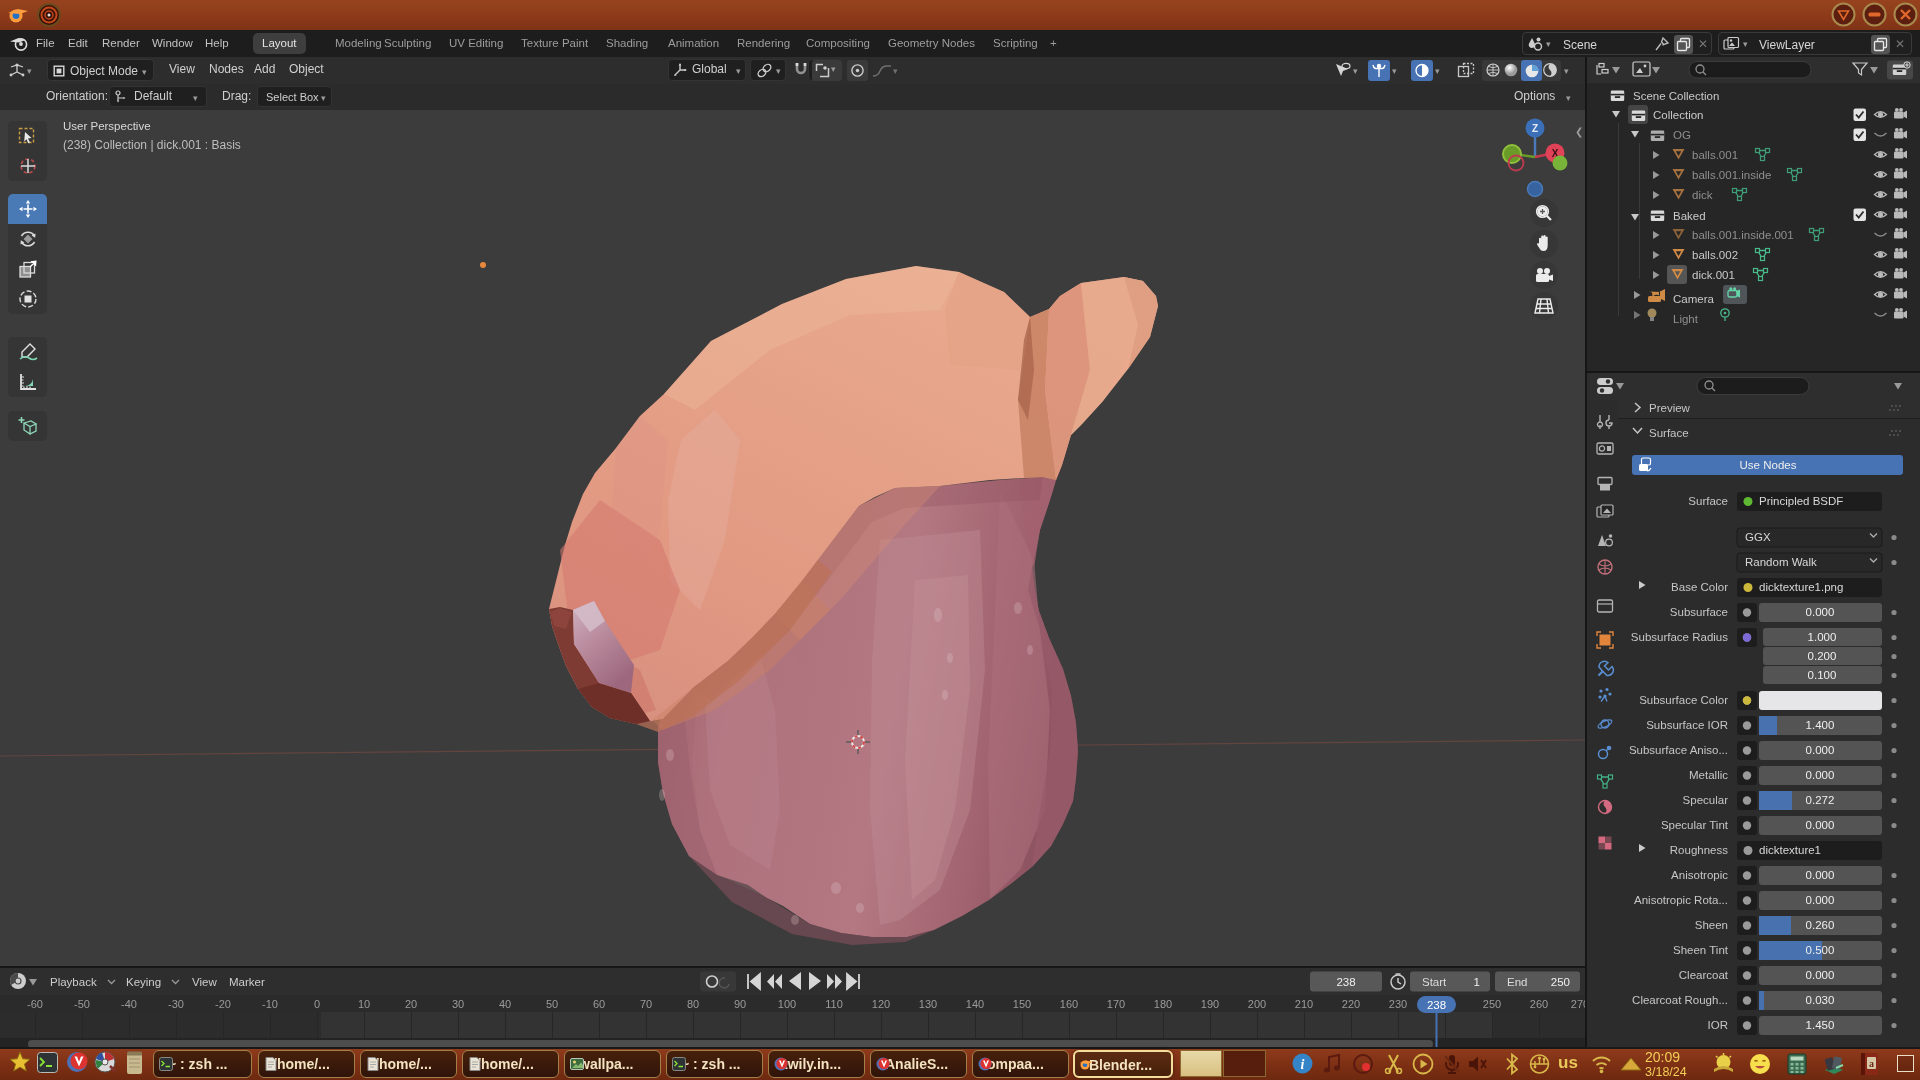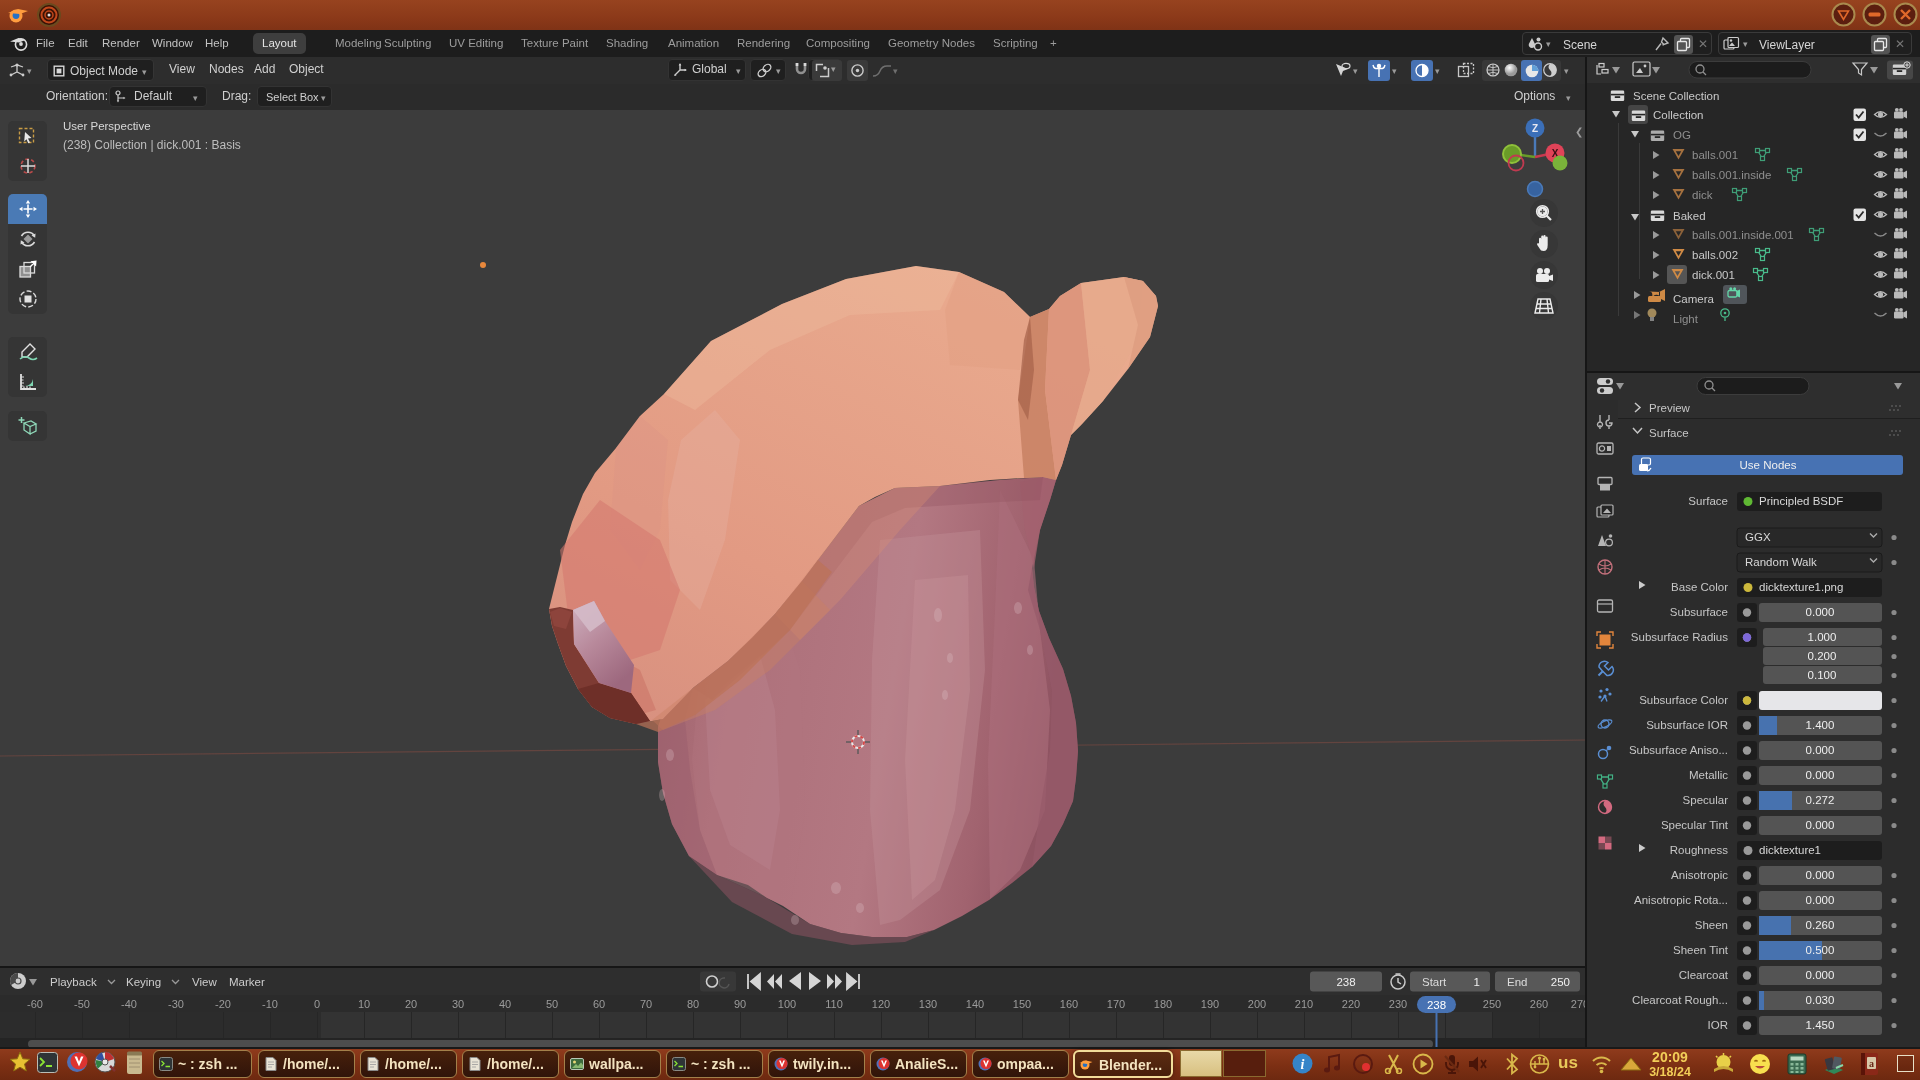--- a/index.html
+++ b/index.html
@@ -26,21 +26,21 @@
 #outliner{position:absolute;left:1587px;top:57px;width:333px;height:315px;background:#262626;font-size:13px;color:#c7c7c7;overflow:hidden}
 
 #props{position:absolute;left:1587px;top:373px;width:333px;height:677px;background:#2c2c2c;font-size:13px;color:#c7c7c7;overflow:hidden}
 
 #timeline{position:absolute;left:0;top:968px;width:1586px;height:82px;background:#2b2b2b;font-size:13px;color:#cccccc}
 
 #taskbar{position:absolute;left:0;top:1047px;width:1920px;height:33px;
 background:linear-gradient(#8f3b1c,#7c2f13 55%,#6d2910);border-top:2px solid #191919}
 .tbtn{position:absolute;top:1px;height:28px;border:1px solid #a3804a;border-radius:6px;
 background:linear-gradient(#47200b,#30140a);color:#f3e3c0;font-size:14px;font-weight:bold;
-line-height:26px;padding-left:24px;overflow:hidden;white-space:nowrap}
+line-height:26px;padding-left:14px;overflow:hidden;white-space:nowrap}
 .tbtn .ic{position:absolute;left:5px;top:6px;width:14px;height:14px}
 .sep{position:absolute;background:#161616}
 .caret{color:#9a9a9a;font-size:9px}
 .toolbtn{position:absolute;left:8px;width:39px;height:30px;background:#353535}
 </style></head>
 <body>
 <div id="stage">
 
 <div id="titlebar">
   <svg class="abs" style="left:6px;top:3px" width="24" height="24" viewBox="0 0 24 24">
@@ -1114,21 +1114,21 @@
         <rect x="15.8" y="4" width="2.4" height="2.4" fill="#d9b84a"></rect>
   </svg>
   <div class="abs" style="left:1558px;top:4px;color:#e8c95a;font-size:17px;font-weight:bold">us</div>
   <svg class="abs" style="left:1590px;top:4px" width="23" height="22" viewBox="0 0 23 22">
     <path d="M3 8 A12 12 0 0 1 20 8 M6.5 12 A8 8 0 0 1 16.5 12 M9.5 15.5 A4.5 4.5 0 0 1 13.5 15.5" fill="none" stroke="#d9b84a" stroke-width="2"></path>
     <circle cx="11.5" cy="18.5" r="1.8" fill="#d9b84a"></circle>
   </svg>
   <svg class="abs" style="left:1620px;top:8px" width="22" height="15" viewBox="0 0 22 15">
     <path d="M11 1 L21 13 L1 13 Z" fill="#d9a83a" stroke="#8a6a10"></path>
   </svg>
-  <div class="abs" style="left:1645px;top:1px;width:50px;text-align:center;color:#f2ce58;font-size:14px;font-weight:bold;line-height:14px">20:09<br><span style="font-size:12.5px">3/18/24</span></div>
+  <div class="abs" style="left:1645px;top:1px;width:50px;color:#f2ce58;font-size:14px;font-weight:normal;line-height:14px">20:09<br><span style="font-size:12.5px">3/18/24</span></div>
   <svg class="abs" style="left:1712px;top:3px" width="23" height="24" viewBox="0 0 23 24">
     <circle cx="11.5" cy="10" r="7" fill="#e8d048"></circle>
     <path d="M2 17 Q11.5 11 21 17 L21 20 Q11.5 14 2 20 Z" fill="#c8a838"></path>
     <path d="M11.5 1 L11.5 3 M4 4 L5.5 5.5 M19 4 L17.5 5.5" stroke="#e8d048" stroke-width="1.5"></path>
   </svg>
   <svg class="abs" style="left:1749px;top:4px" width="22" height="22" viewBox="0 0 22 22">
     <circle cx="11" cy="11" r="10" fill="#f8df4e"></circle>
     <path d="M5.5 8.5 Q7 6.5 8.5 8.5 M13.5 8.5 Q15 6.5 16.5 8.5" stroke="#a06a10" stroke-width="1.5" fill="none"></path>
     <path d="M6 13 Q11 18 16 13 Z" fill="#b84a3a"></path>
   </svg>

